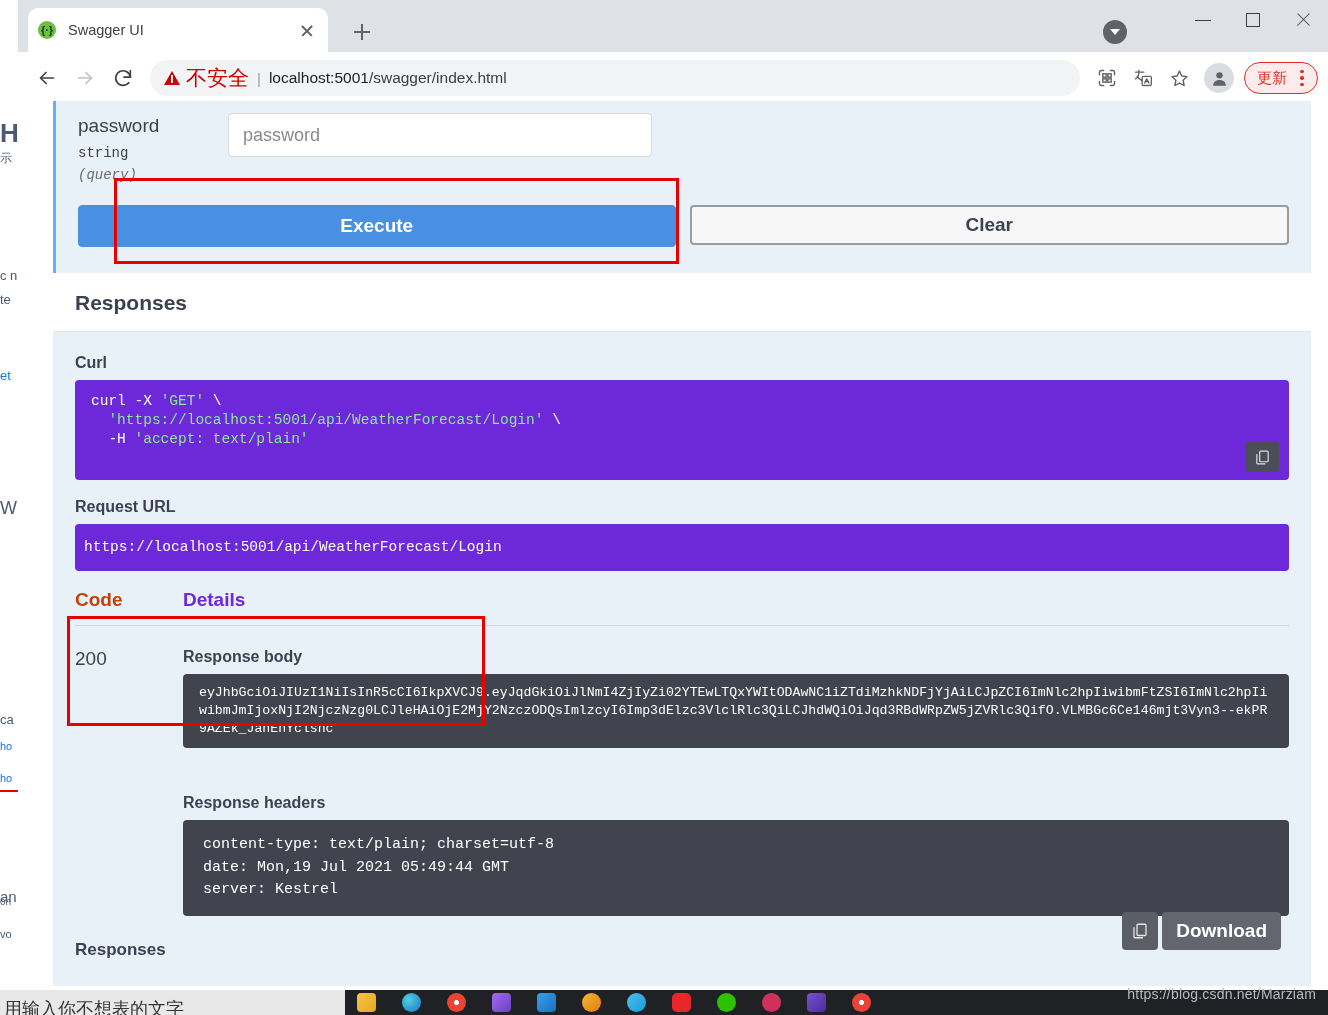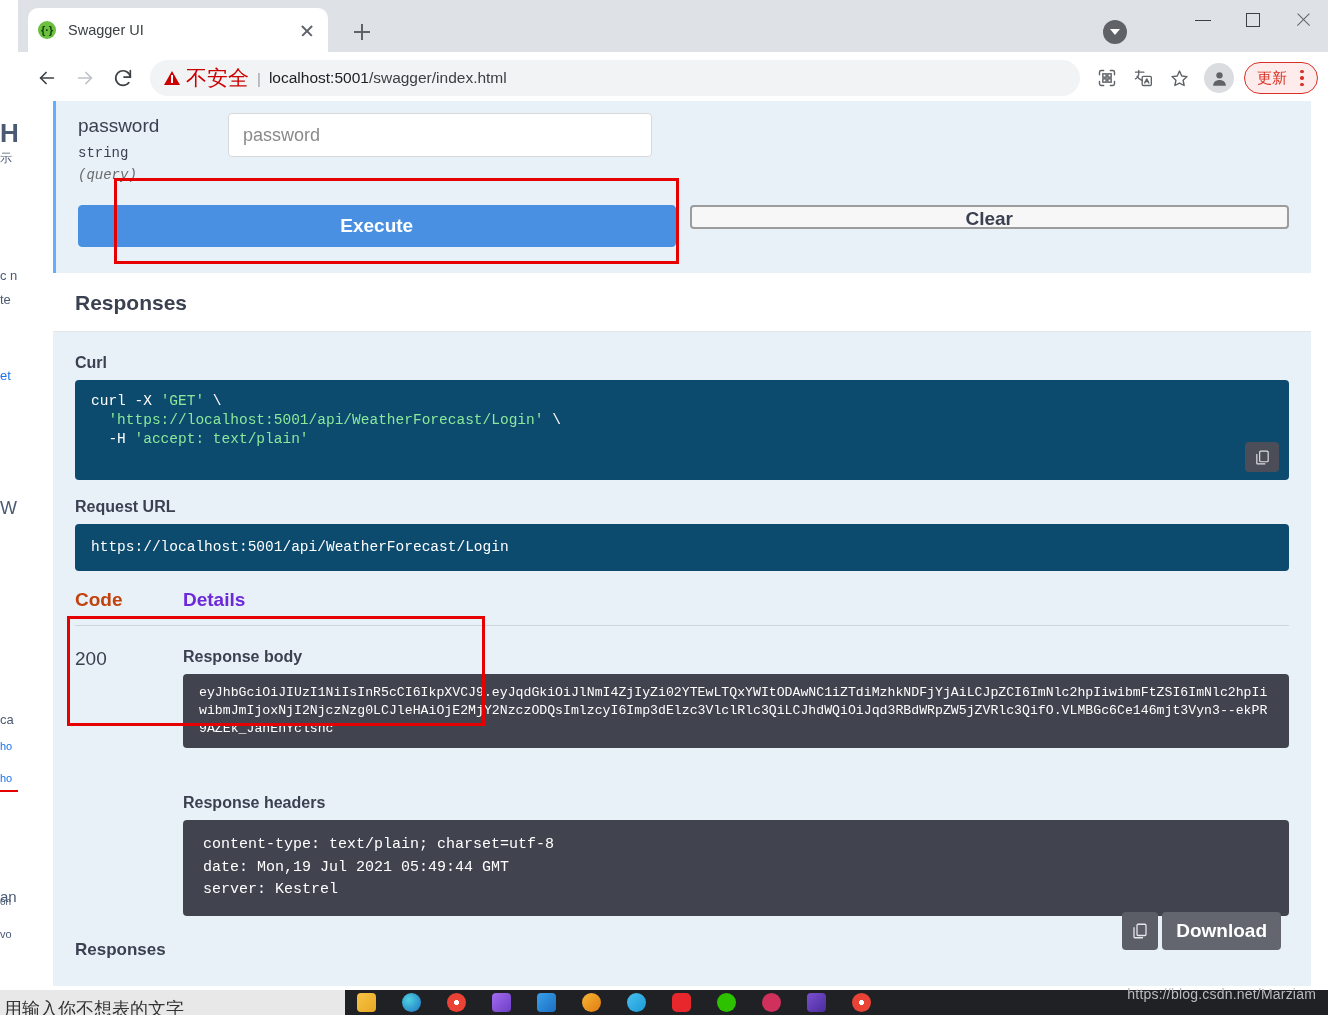--- a/index.html
+++ b/index.html
@@ -154,45 +154,45 @@
   }
   .param-input::placeholder { color: #8a8a8a; }
 
   .btn-row { display: flex; padding: 22px 22px 26px 22px; gap: 14px; position: relative; }
   .btn-execute {
     flex: 1; height: 42px; background: #4990e2; border: 1px solid #4990e2;
     border-radius: 4px; color: #ffffff; font-size: 19px; font-weight: bold;
     font-family: "Liberation Sans", sans-serif; cursor: pointer;
   }
   .btn-clear {
-    flex: 1; height: 24px; background: #f7f7f7; border: 2px solid #9c9c9c;
+    flex: 1; height: 40px; background: #f7f7f7; border: 2px solid #9c9c9c;
     border-radius: 4px; color: #3b4151; font-size: 19px; font-weight: bold;
     font-family: "Liberation Sans", sans-serif; cursor: pointer;
   }
   .hl-box { position: absolute; border: 3px solid #e60000; pointer-events: none; }
 
   .responses-head {
     background: #ffffff; padding: 18px 22px 16px 22px;
     border-bottom: 1px solid #e3e6ea;
   }
   .responses-head h4 { margin: 0; font-size: 21px; color: #3b4151; font-weight: 700; }
 
   .responses-body { background: #e8f0f8; padding: 22px 22px 10px 22px; }
   .sect-title { font-size: 17px; font-weight: 700; color: #3b4151; margin: 0 0 8px 0; }
   .sect-title.sm { font-size: 16px; }
 
   .code-block {
-    position: relative; background: #0c4a6e; border-radius: 4px;
+    position: relative; background: #6d28d9; border-radius: 4px;
     padding: 12px 16px; margin-bottom: 18px;
     font-family: "Liberation Mono", monospace; font-size: 14.5px;
     line-height: 1.32; color: #ffffff; white-space: pre; overflow: hidden;
   }
   .code-block .grn { color: #8ce99a; }
   .code-block .wht { color: #ffffff; }
-  .code-block.single { padding: 14px 16px; }
+  .code-block.single { padding: 14px 9px; }
   .copy-btn {
     position: absolute; right: 10px; bottom: 8px; width: 34px; height: 30px;
     background: #4b4e58; border-radius: 4px; cursor: pointer;
     display: flex; align-items: center; justify-content: center;
   }
 
   .srv-title { font-size: 17px; font-weight: 700; color: #3b4151; margin: 14px 0 20px 0; }
   .tbl-head { display: flex; padding-bottom: 14px; }
   .tbl-head .c-code { width: 108px; font-size: 19px; font-weight: 700; color: #c2410c; }
   .tbl-head .c-det { font-size: 19px; font-weight: 700; color: #6d28d9; }

